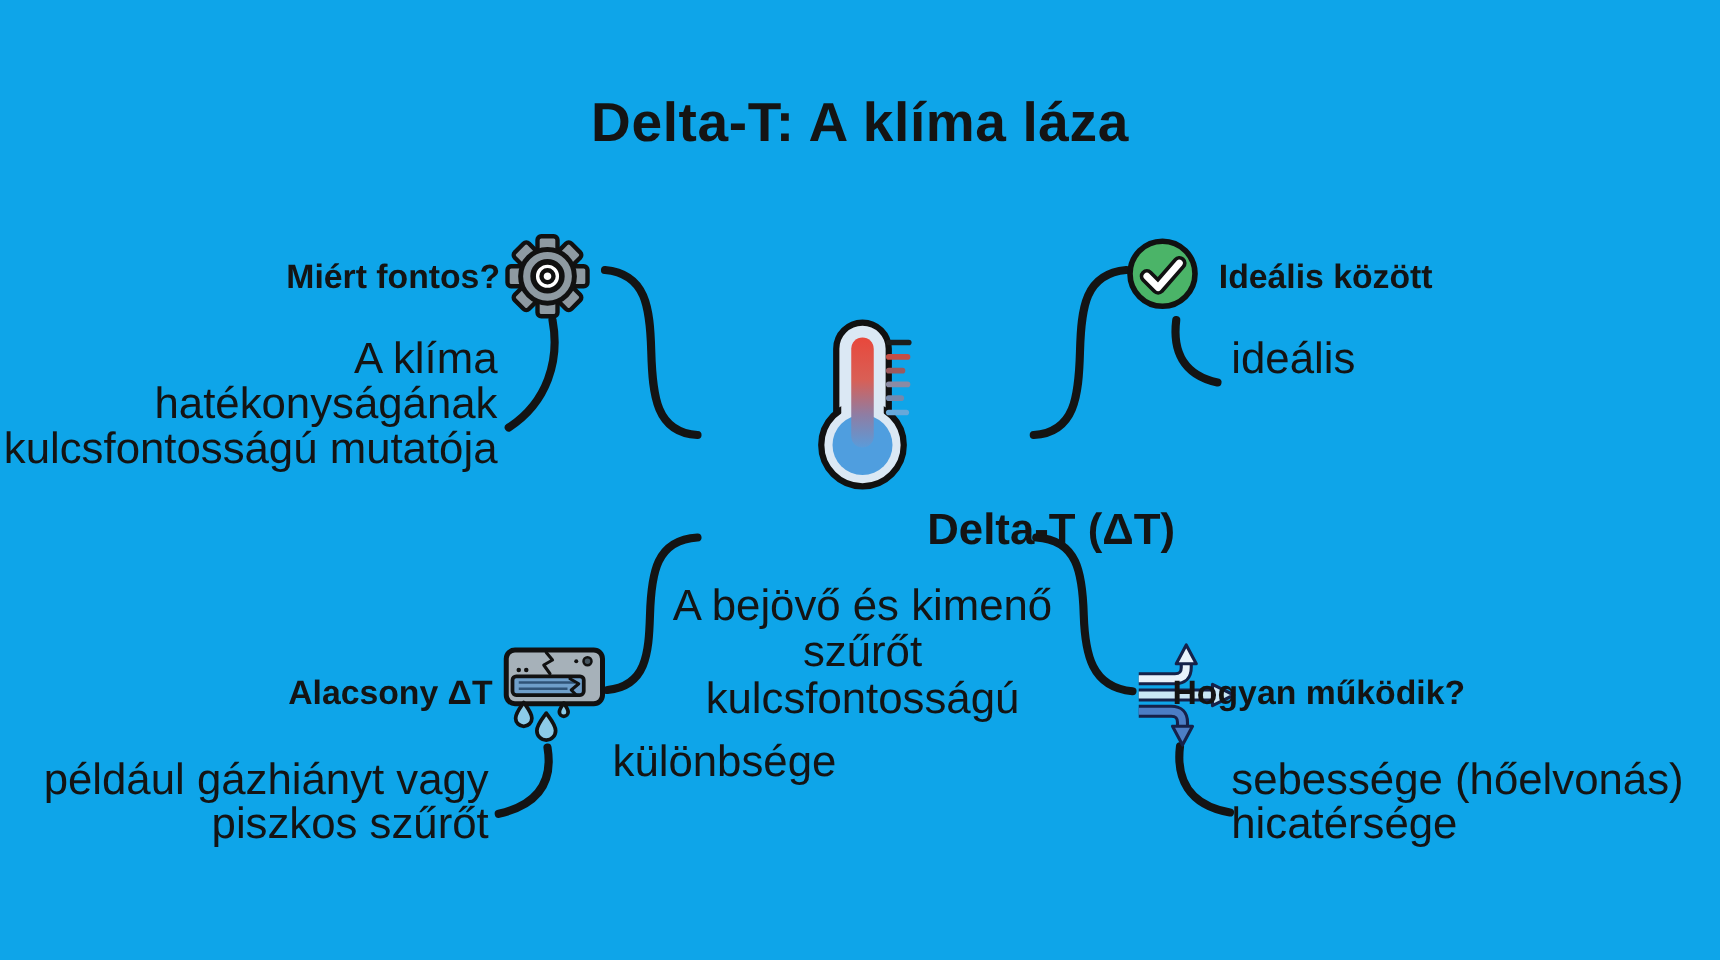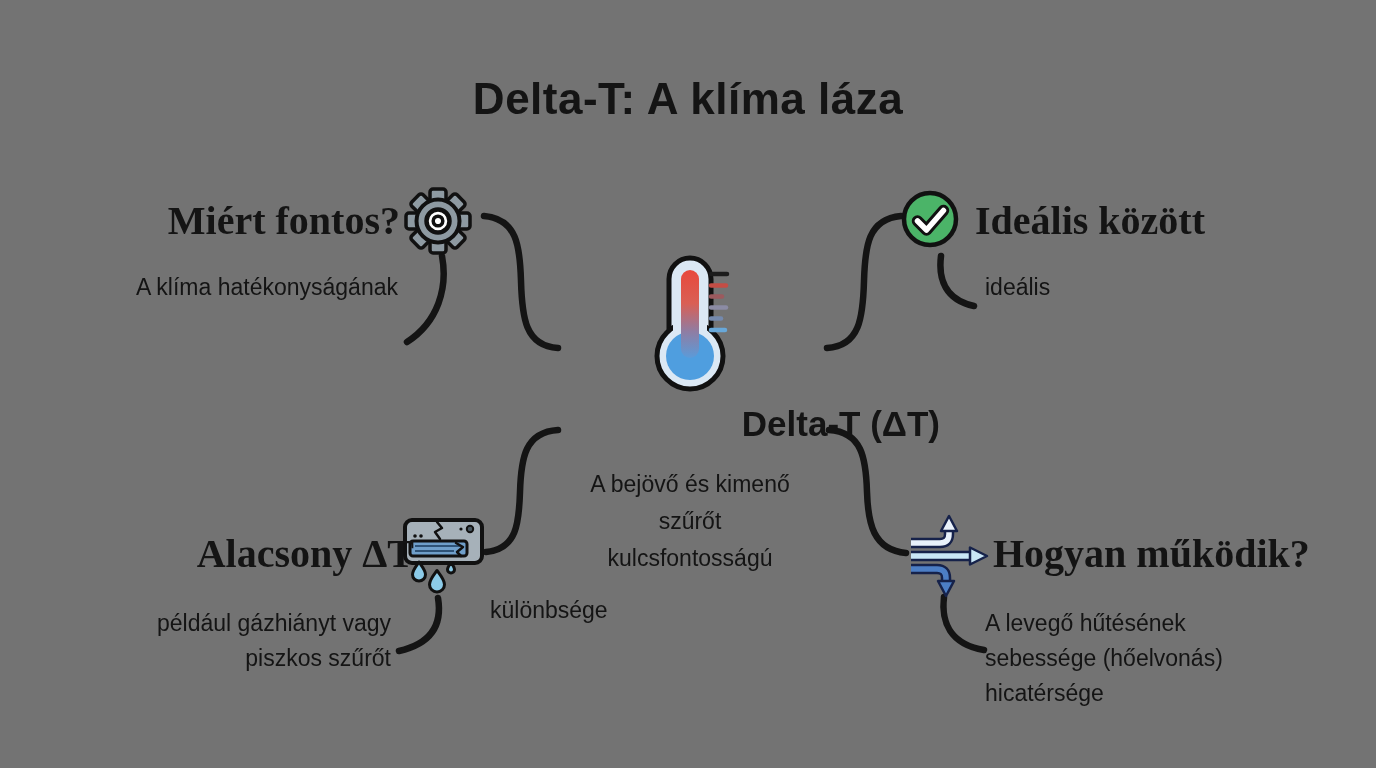--- a/index.html
+++ b/index.html
@@ -1,35 +1,35 @@
 <!DOCTYPE html>
 <html style="--text: #141414; --connector-black: #141414; --check-green: #4bb468; --icon-gray: #8e9aa2; --thermometer-casing: #dbe8f4; --thermometer-red: #e8483c; --thermometer-blue: #4f9edf; --ac-body-gray: #a6b1b9; --vent-blue: #6f9fca; --drop-blue: #8ccbe8; --arrow-light: #e9f2fb; --arrow-pale: #c9e7f6; --arrow-deep: #4c7ec5; --arrow-outline: #16224a;"><head>
 <meta charset="utf-8">
 <style>
   html,body{margin:0;padding:0;background:#ffffff;}
   body{width:1376px;height:768px;overflow:hidden;
        font-family:"Liberation Sans",sans-serif;color:var(--text,#141414);}
-  .canvas{position:relative;width:1376px;height:768px;background:#737373;}
+  .canvas{position:relative;width:1376px;height:768px;background:#0ea5e9;}
   .abs{position:absolute;}
   .title{left:0;top:74px;width:100%;text-align:center;margin:0;
          font-size:44px;font-weight:bold;letter-spacing:.5px;}
-  .bh{font-size:40px;font-weight:bold;line-height:36px;white-space:nowrap;font-family:Liberation Serif, serif;}
-  .body{font-size:23px;line-height:36px;font-weight:400;}
+  .bh{font-size:27px;font-weight:bold;line-height:36px;white-space:nowrap;}
+  .body{font-size:35px;line-height:36px;font-weight:400;}
   .ln{display:block;}
   #tl-h{left:0;top:203px;width:400px;text-align:right;}
   #tl-b{left:0;top:269px;width:398px;text-align:right;}
   #tr-h{left:975px;top:203px;}
   #tr-b{left:985px;top:269px;}
   #c-h{left:440px;top:403px;width:500px;text-align:right;
        font-size:35px;font-weight:bold;line-height:42px;}
   #c-b1{left:490px;top:466px;width:400px;text-align:center;line-height:37px;}
   #c-b2{left:490px;top:592px;width:400px;text-align:left;}
-  #bl-h{left:0;top:536px;width:394px;text-align:right;margin-left:20px;}
+  #bl-h{left:0;top:536px;width:394px;text-align:right;}
   #bl-b{left:0;top:606px;width:391px;text-align:right;line-height:35px;}
-  #br-h{left:993px;top:536px;}
+  #br-h{left:938px;top:536px;}
   #br-b{left:985px;top:606px;line-height:35px;}
   svg#art{position:absolute;left:0;top:0;}
   .connector{fill:none;stroke:var(--connector-black,#141414);stroke-width:6.5;stroke-linecap:round;}
 </style>
 </head>
 <body>
 
 <div class="canvas">
 
   <svg id="art" width="1376" height="768" viewBox="0 0 1376 768">
@@ -120,20 +120,21 @@
       <path d="M970,547.5 L970,564.5 L987,556 Z" style="fill:var(--arrow-pale,#c9e7f6);stroke:var(--arrow-outline,#16224a)" stroke-width="2.5" stroke-linejoin="round"></path>
       <path d="M938,581 L954,581 L946,596 Z" style="fill:var(--arrow-deep,#4c7ec5);stroke:var(--arrow-outline,#16224a)" stroke-width="2.5" stroke-linejoin="round"></path>
     </g>
   </svg>
 
   <h1 class="title abs">Delta-T: A klíma láza</h1>
 
   <div class="bh abs" id="tl-h">Miért fontos?</div>
   <div class="body abs" id="tl-b">
     <span class="ln">A klíma hatékonyságának</span>
+    <span class="ln">kulcsfontosságú mutatója</span>
   </div>
 
   <div class="bh abs" id="tr-h">Ideális között</div>
   <div class="body abs" id="tr-b">
     <span class="ln">ideális</span>
   </div>
 
   <div class="abs" id="c-h">Delta-T (ΔT)</div>
   <div class="body abs" id="c-b1">
     <span class="ln">A bejövő és kimenő</span>
@@ -143,18 +144,17 @@
   <div class="body abs" id="c-b2">különbsége</div>
 
   <div class="bh abs" id="bl-h">Alacsony ΔT</div>
   <div class="body abs" id="bl-b">
     <span class="ln">például gázhiányt vagy</span>
     <span class="ln">piszkos szűrőt</span>
   </div>
 
   <div class="bh abs" id="br-h">Hogyan működik?</div>
   <div class="body abs" id="br-b">
-    <span class="ln">A levegő hűtésének</span>
     <span class="ln">sebessége (hőelvonás)</span>
     <span class="ln">hicatérsége</span>
   </div>
 
 </div>
 
 </body></html>

